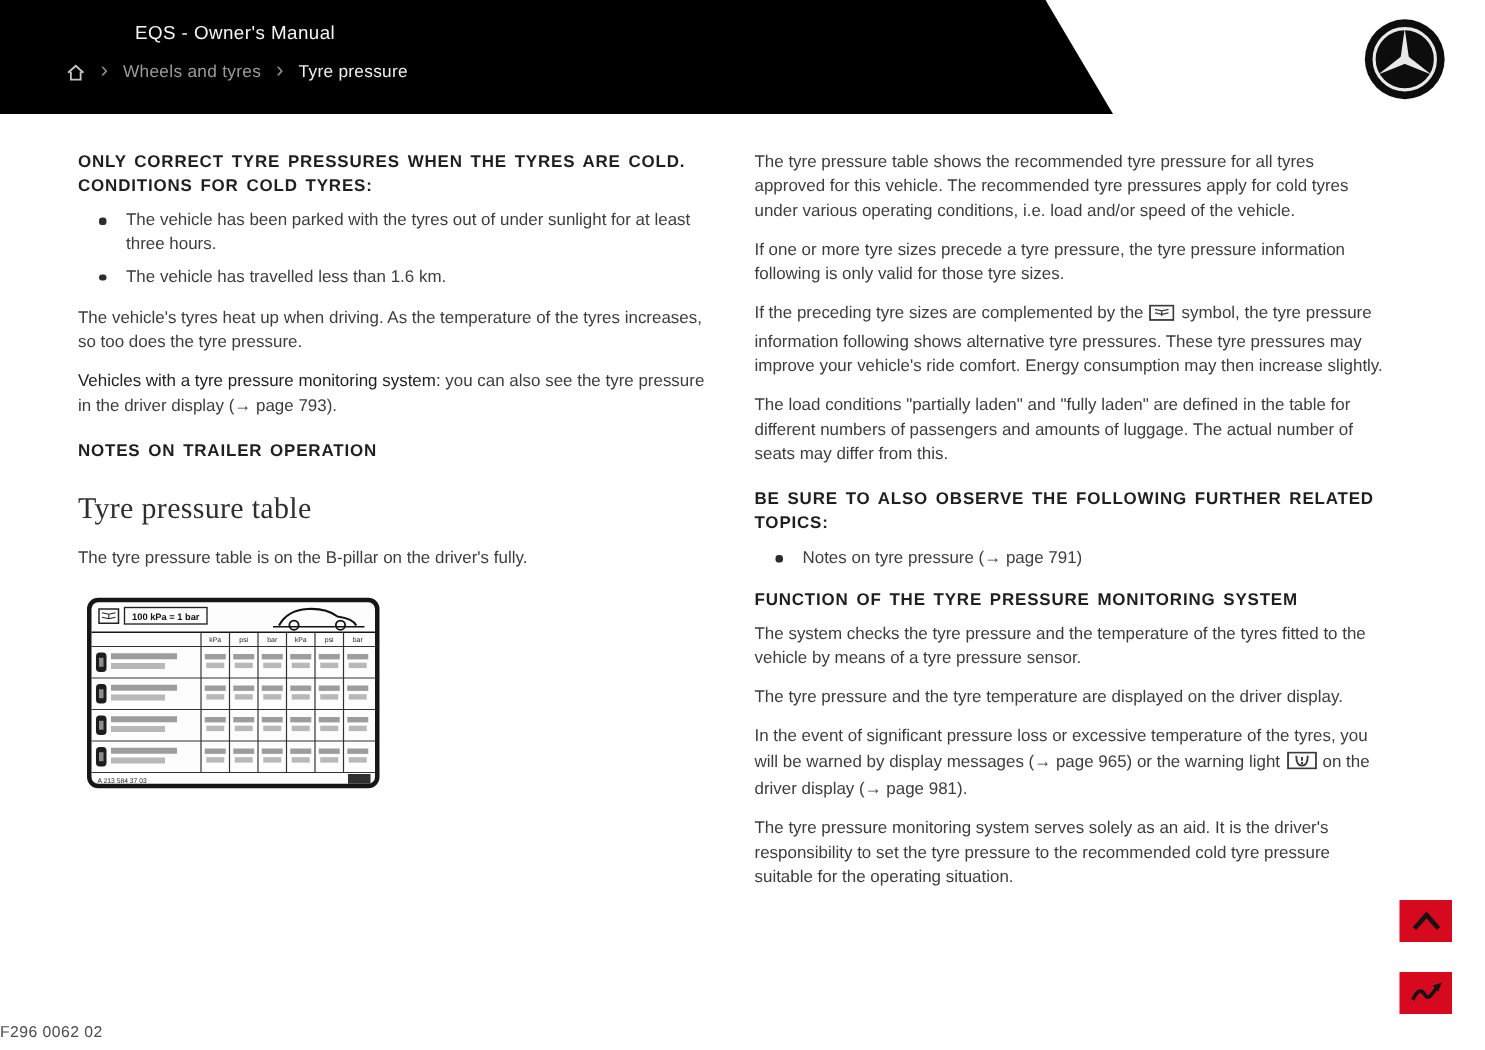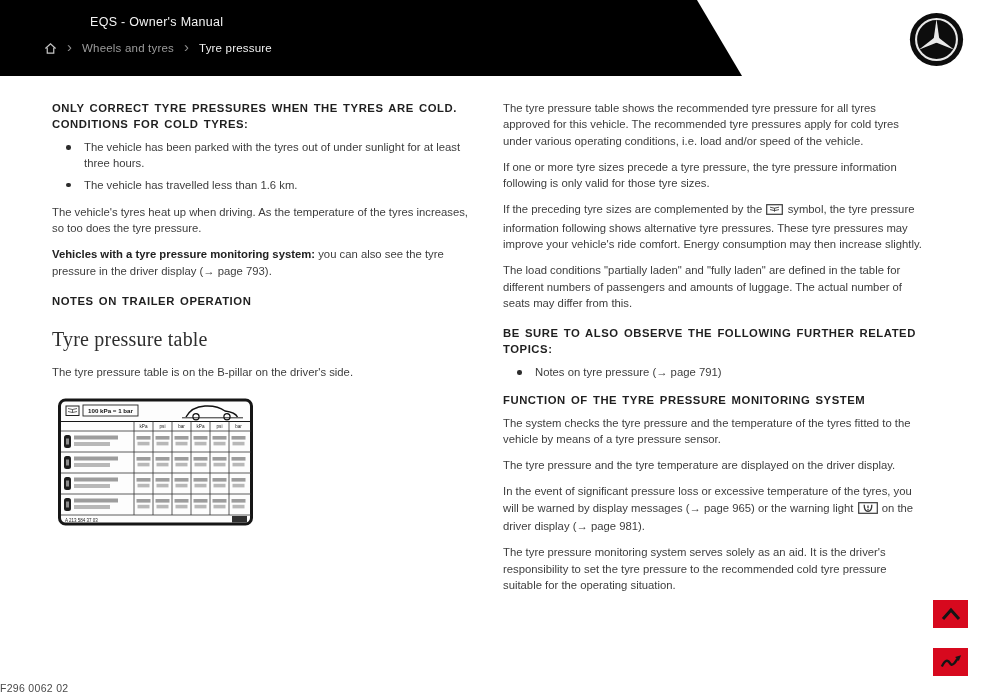--- a/index.html
+++ b/index.html
@@ -32,21 +32,21 @@
   
   .col { position: absolute; top: 100px; width: 420px; font-size: 11.3px; line-height: 16.3px; }
   .col.left { left: 52px; }
   .col.right { left: 503px; }
   p { margin: 0 0 10px 0; }
   .caps {
     font-weight: bold; color: #1f1f1f; letter-spacing: 0.55px; word-spacing: 1.5px;
     font-size: 11.3px; line-height: 16px; margin: 0 0 7px 0;
   }
   .caps.mt { margin-top: 14px; }
-  .lead-bold { font-weight: bold; color: #222; }
+  .lead-bold { font-weight: normal; color: #222; }
   ul.bullets { list-style: none; margin: 0 0 11px 0; padding: 0; }
   ul.bullets li { position: relative; padding-left: 32px; margin: 0 0 5px 0; }
   ul.bullets li::before {
     content: ""; position: absolute; left: 14px; top: 6px;
     width: 4.5px; height: 4.5px; border-radius: 50%; background: #2c2c2c;
   }
   .section-title {
     font-family: "Liberation Serif", serif; font-weight: 400;
     font-size: 20px; line-height: 28px; color: #2f2f2f; letter-spacing: 0.2px;
     margin: 16px 0 11px 0;
@@ -101,21 +101,21 @@
   <div class="caps">ONLY CORRECT TYRE PRESSURES WHEN THE TYRES ARE COLD. CONDITIONS FOR COLD TYRES:</div>
   <ul class="bullets">
     <li>The vehicle has been parked with the tyres out of under sunlight for at least three hours.</li>
     <li>The vehicle has travelled less than 1.6 km.</li>
   </ul>
   <p>The vehicle's tyres heat up when driving. As the temperature of the tyres increases, so too does the tyre pressure.</p>
   <p><span class="lead-bold">Vehicles with a tyre pressure monitoring system:</span><span> you can also see the tyre pressure in the driver display (→ page 793).</span></p>
   <div class="caps mt">NOTES ON TRAILER OPERATION</div>
 
   <h2 class="section-title">Tyre pressure table</h2>
-  <p>The tyre pressure table is on the B-pillar on the driver's side.</p>
+  <p>The tyre pressure table is on the B-pillar on the driver's fully.</p>
 
   <figure class="label-figure">
     <svg width="200" height="140" viewBox="0 0 200 140">
       <defs>
         <g id="sizeblock">
           <rect x="8" y="4" width="7" height="13" rx="2.5" fill="#1d1d1d"></rect>
           <rect x="10" y="7.5" width="3" height="6" fill="#8d8d8d"></rect>
           <rect x="18" y="4.5" width="44" height="4" fill="#9d9d9d"></rect>
           <rect x="18" y="11" width="36" height="4" fill="#b8b8b8"></rect>
         </g>

